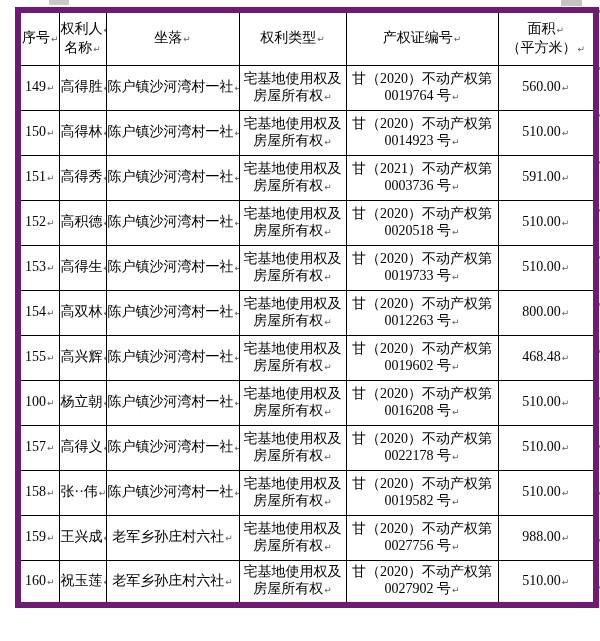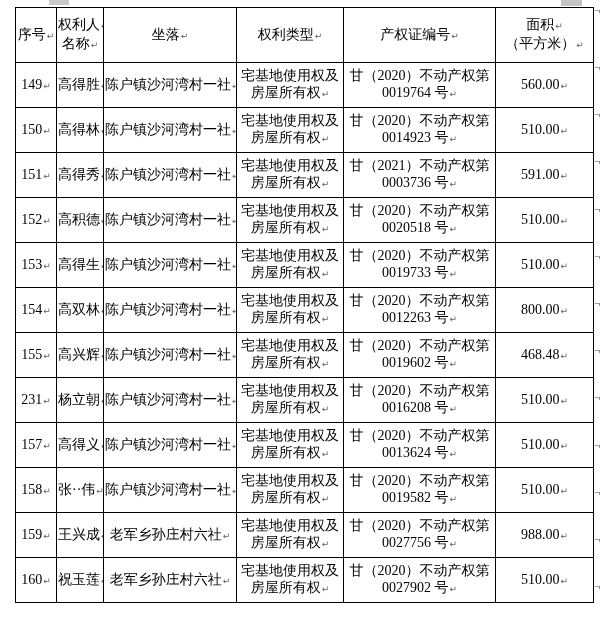--- a/index.html
+++ b/index.html
@@ -4,21 +4,21 @@
 <style>
   html,body{margin:0;padding:0;background:#fff;}
   .page{
     position:relative;width:600px;height:641px;background:#ffffff;
     font-family:"Liberation Serif","DejaVu Serif",serif;color:#000;
     overflow:hidden;
   }
   table.doc{
     position:absolute;left:15px;top:7px;width:578px;
     border-collapse:collapse;table-layout:fixed;
-    border:1px solid #701a75;
+    border:6px solid #701a75;
   }
   .doc th,.doc td{
     border:1px solid #000;
     font-weight:normal;
     text-align:center;vertical-align:middle;
     padding:0 1px;
     font-size:14px;line-height:17px;
     overflow:hidden;
   }
   .doc thead tr{height:55px;}
@@ -227,21 +227,21 @@
           <td>
             <span class="line"><span>甘（2020）不动产权第</span></span>
             <span class="line"><span>0019602 号</span><span class="pm">↵</span></span>
           </td>
           <td>
             <span class="line"><span>468.48</span><span class="pm">↵</span></span>
           </td>
         </tr>
         <tr>
           <td>
-            <span class="line"><span>231</span><span class="pm">↵</span></span>
+            <span class="line"><span>100</span><span class="pm">↵</span></span>
           </td>
           <td>
             <span class="line"><span>杨立朝</span><span class="pm">↵</span></span>
           </td>
           <td>
             <span class="line"><span>陈户镇沙河湾村一社</span><span class="pm">↵</span></span>
           </td>
           <td>
             <span class="line"><span>宅基地使用权及</span></span>
             <span class="line"><span>房屋所有权</span><span class="pm">↵</span></span>
@@ -263,21 +263,21 @@
           </td>
           <td>
             <span class="line"><span>陈户镇沙河湾村一社</span><span class="pm">↵</span></span>
           </td>
           <td>
             <span class="line"><span>宅基地使用权及</span></span>
             <span class="line"><span>房屋所有权</span><span class="pm">↵</span></span>
           </td>
           <td>
             <span class="line"><span>甘（2020）不动产权第</span></span>
-            <span class="line"><span>0013624 号</span><span class="pm">↵</span></span>
+            <span class="line"><span>0022178 号</span><span class="pm">↵</span></span>
           </td>
           <td>
             <span class="line"><span>510.00</span><span class="pm">↵</span></span>
           </td>
         </tr>
         <tr>
           <td>
             <span class="line"><span>158</span><span class="pm">↵</span></span>
           </td>
           <td>

